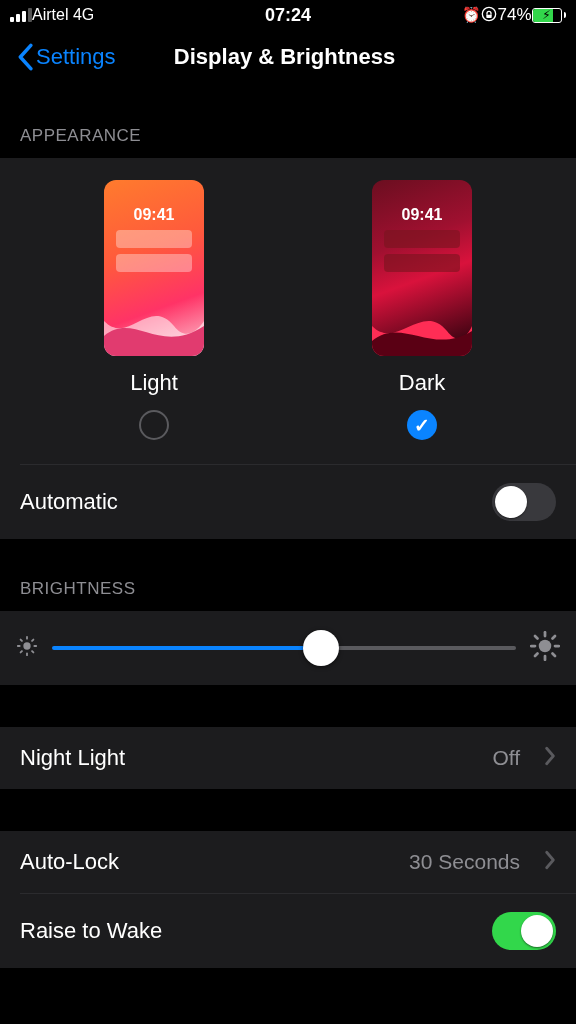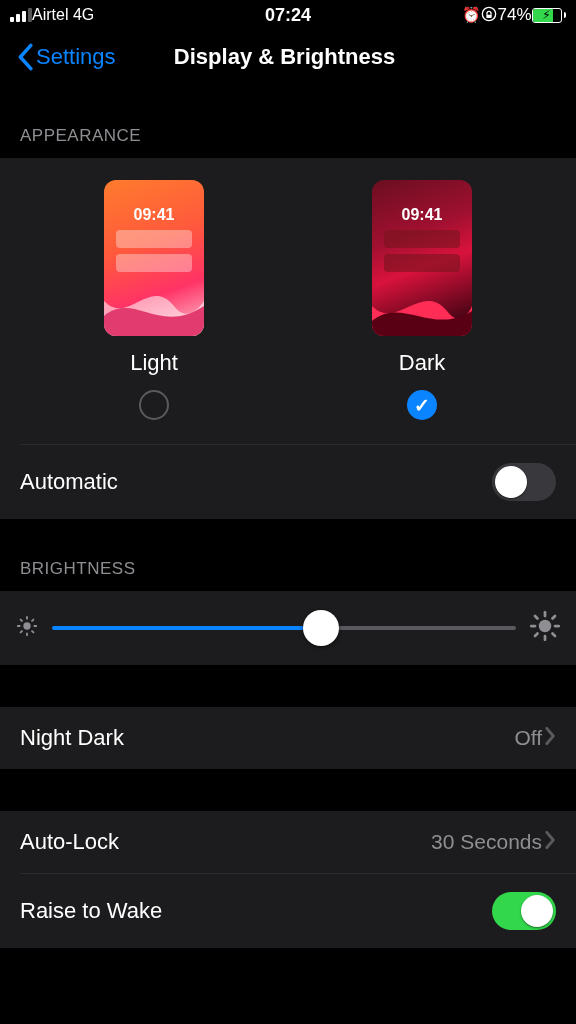--- a/index.html
+++ b/index.html
@@ -30,35 +30,35 @@
 .nav-title { position:absolute; left:0; right:7px; text-align:center; font-size:22px; font-weight:600; }
 
 
 .section-header { color:#8e8e93; font-size:17px; letter-spacing:0.5px; padding:40px 20px 12px 20px; text-transform:uppercase; }
 .panel { background:#1c1c1e; }
 .hr { height:1px; background:#2b2b2e; margin-left:20px; }
 
 
 .appearance-row { display:flex; padding:22px 20px 24px 20px; }
 .appearance-opt { flex:1; display:flex; flex-direction:column; align-items:center; gap:14px; cursor:pointer;}
-.phone { width:100px; height:156px; border-radius:12px; overflow:hidden; position:relative; }
+.phone { width:100px; height:176px; border-radius:12px; overflow:hidden; position:relative; }
 .phone-light { background:linear-gradient(160deg,#ff7b2d 0%,#ff5a3c 40%,#ff3366 70%,#fbd0d8 100%); }
 .phone-dark  { background:linear-gradient(160deg,#6b0e20 0%,#a01030 35%,#d9123c 55%,#1a0008 100%); }
 .phone-time { color:#fff; font-size:16px; font-weight:600; text-align:center; padding-top:26px; }
 .phone-notif { background:rgba(255,255,255,.35); height:18px; border-radius:4px; margin:6px 12px 0 12px; }
 .phone-dark .phone-notif{ background:rgba(120,20,30,.6);}
 .phone-wave { position:absolute; bottom:0; left:0; right:0; height:55px; }
 .opt-label { font-size:22px; color:#fff; }
 .radio { width:30px; height:30px; border-radius:50%; border:2.5px solid #5a5a5e; }
 .radio.checked { border:none; background:#0a84ff; display:flex; align-items:center; justify-content:center;}
 .radio.checked::after { content:"✓"; color:#fff; font-size:19px; font-weight:700; }
 
 
 .row { display:flex; align-items:center; justify-content:space-between; padding:18px 20px; font-size:22px; }
-.row .secondary { color:#8e8e93; font-size:21px; display:flex; align-items:center; gap:2px;}
+.row .secondary { color:#8e8e93; font-size:21px; display:flex; align-items:center; gap:24px;}
 .chev { color:#5a5a5e; }
 
 
 .brightness-row { display:flex; align-items:center; padding:20px 16px; gap:14px; }
 .sun-sm, .sun-lg { color:#8e8e93; }
 .slider { flex:1; height:4px; border-radius:2px; background:linear-gradient(to right,#0a84ff 0%,#0a84ff 58%,#5a5a5e 58%,#5a5a5e 100%); position:relative; }
 .thumb { position:absolute; top:50%; left:58%; transform:translate(-50%,-50%); width:36px; height:36px; border-radius:50%; background:#fff; box-shadow:0 1px 4px rgba(0,0,0,.6);}
 
 
 .switch { width:64px; height:38px; border-radius:19px; position:relative; cursor:pointer; }
@@ -189,21 +189,21 @@
           </g>
         </svg>
     </span>
   </div>
 </div>
 
 <div class="gap"></div>
 
 <div class="panel">
   <div class="row">
-    <span>Night Dark</span>
+    <span>Night Light</span>
     <span class="secondary">
       <span>Off</span>
       <span class="chev">
         <svg width="12" height="20" viewBox="0 0 10 18" fill="none">
             <path d="M2 2 L8 9 L2 16" stroke="#5a5a5e" stroke-width="2.5" stroke-linecap="round" stroke-linejoin="round"></path>
           </svg>
       </span>
     </span>
   </div>
 </div>

